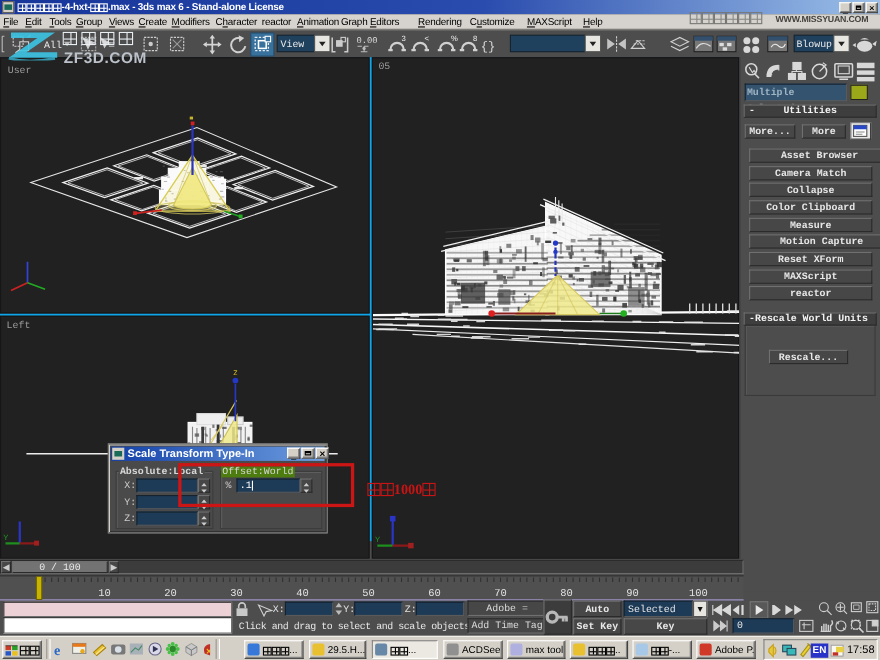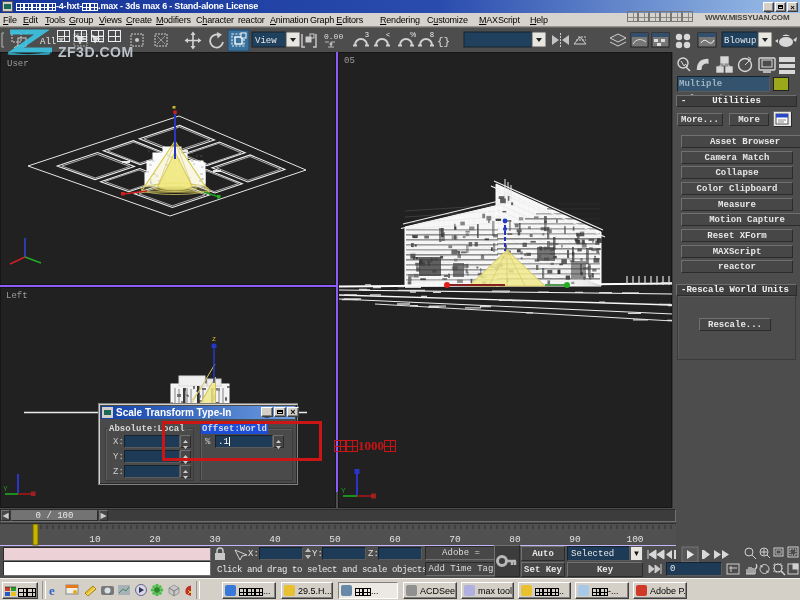--- a/index.html
+++ b/index.html
@@ -166,21 +166,21 @@
  <rect x="758" y="4" width="14" height="15" fill="#e8e6e0" stroke="#555"></rect>
  <path d="M762,10 l3,4 3,-4 z" fill="#222"></path>
 
  <g fill="#d8d8d8">
           <ellipse cx="786" cy="14" rx="7" ry="5"></ellipse>
           <path d="M778,11 l-3,2 3,2 z M793,12 l4,-3 -1,5 z M782,8 q4,-3 8,0 z"></path>
         </g>
 </svg>
 </div>
 
-<div class="abs" id="vpwrap" style="left:0;top:52px;width:672px;height:440px;background:#8b5cf6">
+<div class="abs" id="vpwrap" style="left:0;top:52px;width:672px;height:440px;background:#0ea5e9">
  <div class="abs" style="left:0;top:0;width:336px;height:233px;background:#212121;border:1px solid #161616">
   <svg width="334" height="231" style="position:absolute;left:0;top:0">
           <path d="M27.0,113.0 L178.0,63.0 L305.0,117.0 L169.0,163.0 Z" stroke="#e6e6e6" fill="none" stroke-width="1"></path>
           <path d="M56.2,113.0 L96.5,99.6 L133.4,113.5 L94.1,126.6 Z" stroke="#efefef" fill="none" stroke-width="1.1"></path>
           <path d="M60.8,113.1 L96.3,101.3 L128.8,113.5 L94.2,125.0 Z" stroke="#cfcfcf" fill="none" stroke-width="0.8"></path>
           <path d="M99.7,128.7 L138.8,115.6 L166.1,125.9 L127.8,138.7 Z" stroke="#efefef" fill="none" stroke-width="1.1"></path>
           <path d="M103.7,128.5 L138.1,117.0 L162.2,126.1 L128.4,137.4 Z" stroke="#cfcfcf" fill="none" stroke-width="0.8"></path>
           <path d="M133.4,140.8 L171.6,128.0 L208.4,141.9 L171.4,154.4 Z" stroke="#efefef" fill="none" stroke-width="1.1"></path>
           <path d="M138.0,140.8 L171.5,129.6 L204.0,141.8 L171.3,152.8 Z" stroke="#cfcfcf" fill="none" stroke-width="0.8"></path>
           <path d="M102.5,97.7 L132.4,87.7 L168.3,101.9 L139.2,111.6 Z" stroke="#efefef" fill="none" stroke-width="1.1"></path>
@@ -765,20 +765,41 @@
  <span style="position:absolute;left:16px;top:3px"><span class="hz" style="width:8px;height:8px;border-color:#000;margin-top:0px"><i style="border-color:#000"></i><b style="border-color:#000"></b></span><span class="hz" style="width:8px;height:8px;border-color:#000;margin-top:0px"><i style="border-color:#000"></i><b style="border-color:#000"></b></span><span class="hz" style="width:8px;height:8px;border-color:#000;margin-top:0px"><i style="border-color:#000"></i><b style="border-color:#000"></b></span>..</span>
       </div>
  <div class="abs wbtn" style="left:575px;top:3px;width:54px;height:17px;background:#d4d0c8;;font-size:9px;color:#000;white-space:nowrap;overflow:hidden">
  <span style="position:absolute;left:2px;top:2px;width:11px;height:11px;background:#a8c8e8;border-radius:2px"></span>
  <span style="position:absolute;left:16px;top:3px"><span class="hz" style="width:8px;height:8px;border-color:#000;margin-top:0px"><i style="border-color:#000"></i><b style="border-color:#000"></b></span><span class="hz" style="width:8px;height:8px;border-color:#000;margin-top:0px"><i style="border-color:#000"></i><b style="border-color:#000"></b></span>-...</span>
       </div>
  <div class="abs wbtn" style="left:633px;top:3px;width:54px;height:17px;background:#d4d0c8;;font-size:9px;color:#000;white-space:nowrap;overflow:hidden">
  <span style="position:absolute;left:2px;top:2px;width:11px;height:11px;background:#d03828;border-radius:2px"></span>
  <span style="position:absolute;left:16px;top:3px">Adobe P...</span>
       </div>
+ <div class="abs" style="left:694px;top:2px;width:104px;height:19px;border:1px solid #808080;border-right-color:#fff;border-bottom-color:#fff">
+  <svg width="64" height="17" style="position:absolute;left:2px;top:1px">
+   <path d="M2,7 l4,-4 v11 l-4,-4 z M7,5 a5,5 0 0 1 0,7" stroke="#c8a018" fill="#e8c838" stroke-width="1"></path>
+   <g transform="translate(14,1)">
+            <rect x="0" y="2" width="9" height="7" fill="#2a4a5a"></rect>
+            <rect x="1" y="3" width="7" height="5" fill="#38b8b8"></rect>
+            <rect x="4" y="5" width="9" height="7" fill="#2a4a5a"></rect>
+            <rect x="5" y="6" width="7" height="5" fill="#38b8b8"></rect>
+          </g>
+   <g transform="translate(29,0)">
+            <path d="M2,12 l7,-9 2,2 -7,9 z" fill="#e8d030" stroke="#a89018"></path>
+            <path d="M8,2 l4,3" stroke="#a89018"></path>
+          </g>
+  </svg>
+  <span class="abs" style="left:42px;top:3px;width:16px;height:13px;background:#2832c8;color:#fff;font-size:9px;font-weight:bold;text-align:center;line-height:13px">EN</span>
+  <span class="abs" style="left:60px;top:4px;width:12px;height:11px;background:#f8f8f0;border:1px solid #999">
+          <span class="abs" style="left:4px;top:1px;width:7px;height:5px;background:#e8d040"></span>
+          <span class="abs" style="left:1px;top:6px;width:5px;height:3px;background:#c03028"></span>
+        </span>
+  <span class="abs" style="left:75px;top:4px;font-size:10px;color:#000">17:58</span>
+ </div>
 </div>
 
 <div class="abs" id="overlays" style="left:0;top:0;width:800px;height:600px;pointer-events:none">
 
  <svg width="60" height="27" style="position:absolute;left:6px;top:28px;opacity:0.9">
   <path d="M4,4 L36,4 L10,22 L46,22" stroke="#3cc4e4" stroke-width="5" fill="none"></path>
   <path d="M2,25 q18,5 42,0" stroke="#3cc4e4" stroke-width="2.5" fill="none" opacity="0.8"></path>
  </svg>
  <div class="abs" style="left:57px;top:26px;color:#e8eef2;white-space:nowrap"><span class="hz" style="width:13px;height:12px;margin-right:4px;border-color:#e8eef2;margin-top:0px"><i style="border-color:#e8eef2"></i><b style="border-color:#e8eef2"></b></span><span class="hz" style="width:13px;height:12px;margin-right:4px;border-color:#e8eef2;margin-top:0px"><i style="border-color:#e8eef2"></i><b style="border-color:#e8eef2"></b></span><span class="hz" style="width:13px;height:12px;margin-right:4px;border-color:#e8eef2;margin-top:0px"><i style="border-color:#e8eef2"></i><b style="border-color:#e8eef2"></b></span><span class="hz" style="width:13px;height:12px;margin-right:4px;border-color:#e8eef2;margin-top:0px"><i style="border-color:#e8eef2"></i><b style="border-color:#e8eef2"></b></span></div>
  <div class="abs" style="left:58px;top:44px;font-size:14px;font-weight:bold;color:#bcc2ca;font-family:'Liberation Sans';letter-spacing:0.5px">ZF3D.COM</div>
@@ -791,21 +812,21 @@
    <span class="abs" style="left:15px;top:1px;font-size:10px;font-weight:bold;color:#fff;white-space:nowrap">Scale Transform Type-In</span>
    <span class="abs wbtn" style="left:160px;top:1px;width:12px;height:10px;font-size:8px;line-height:12px;text-align:center;color:#000">_</span>
    <span class="abs wbtn" style="left:173px;top:1px;width:12px;height:10px">
             <span class="abs" style="left:2px;top:2px;width:6px;height:4px;border:1px solid #000;border-top-width:2px"></span>
           </span>
    <span class="abs wbtn" style="left:186px;top:1px;width:12px;height:10px;font-size:9px;line-height:9px;text-align:center;color:#000;font-weight:bold">×</span>
   </div>
   <div class="abs" style="left:6px;top:24px;width:89px;height:53px;border:1px solid #3c3c3c;box-shadow:1px 1px 0 #5e5e5e inset"></div>
   <div class="abs" style="left:101px;top:24px;width:93px;height:53px;border:1px solid #3c3c3c;box-shadow:1px 1px 0 #5e5e5e inset"></div>
   <span class="abs mono" style="left:9px;top:20px;font-size:9px;font-weight:bold;color:#d8d8d8;background:#4a4a4a;padding:0 1px">Absolute:Local</span>
-  <span class="abs mono" style="left:102px;top:20px;font-size:9px;font-weight:bold;color:#d8d8d8;background:#1d4ed8;padding:0 1px">Offset:World</span>
+  <span class="abs mono" style="left:102px;top:20px;font-size:9px;font-weight:normal;color:#d8d8d8;background:#4d7c0f;padding:0 1px">Offset:World</span>
 
   <span class="abs mono" style="left:14px;top:33px;font-size:9px;color:#ccc">X:</span>
   <div class="abs field" style="left:25px;top:31px;width:56px;height:13px"></div>
   <div class="abs btn" style="left:81px;top:31px;width:11px;height:13px"><svg width="9" height="11">
             <path d="M2,4 l2.5,-3 2.5,3 z M2,7 l2.5,3 2.5,-3 z" fill="#ccc"></path>
           </svg></div>
   <span class="abs mono" style="left:14px;top:48px;font-size:9px;color:#ccc">Y:</span>
   <div class="abs field" style="left:25px;top:46px;width:56px;height:13px"></div>
   <div class="abs btn" style="left:81px;top:46px;width:11px;height:13px"><svg width="9" height="11">
             <path d="M2,4 l2.5,-3 2.5,3 z M2,7 l2.5,3 2.5,-3 z" fill="#ccc"></path>

